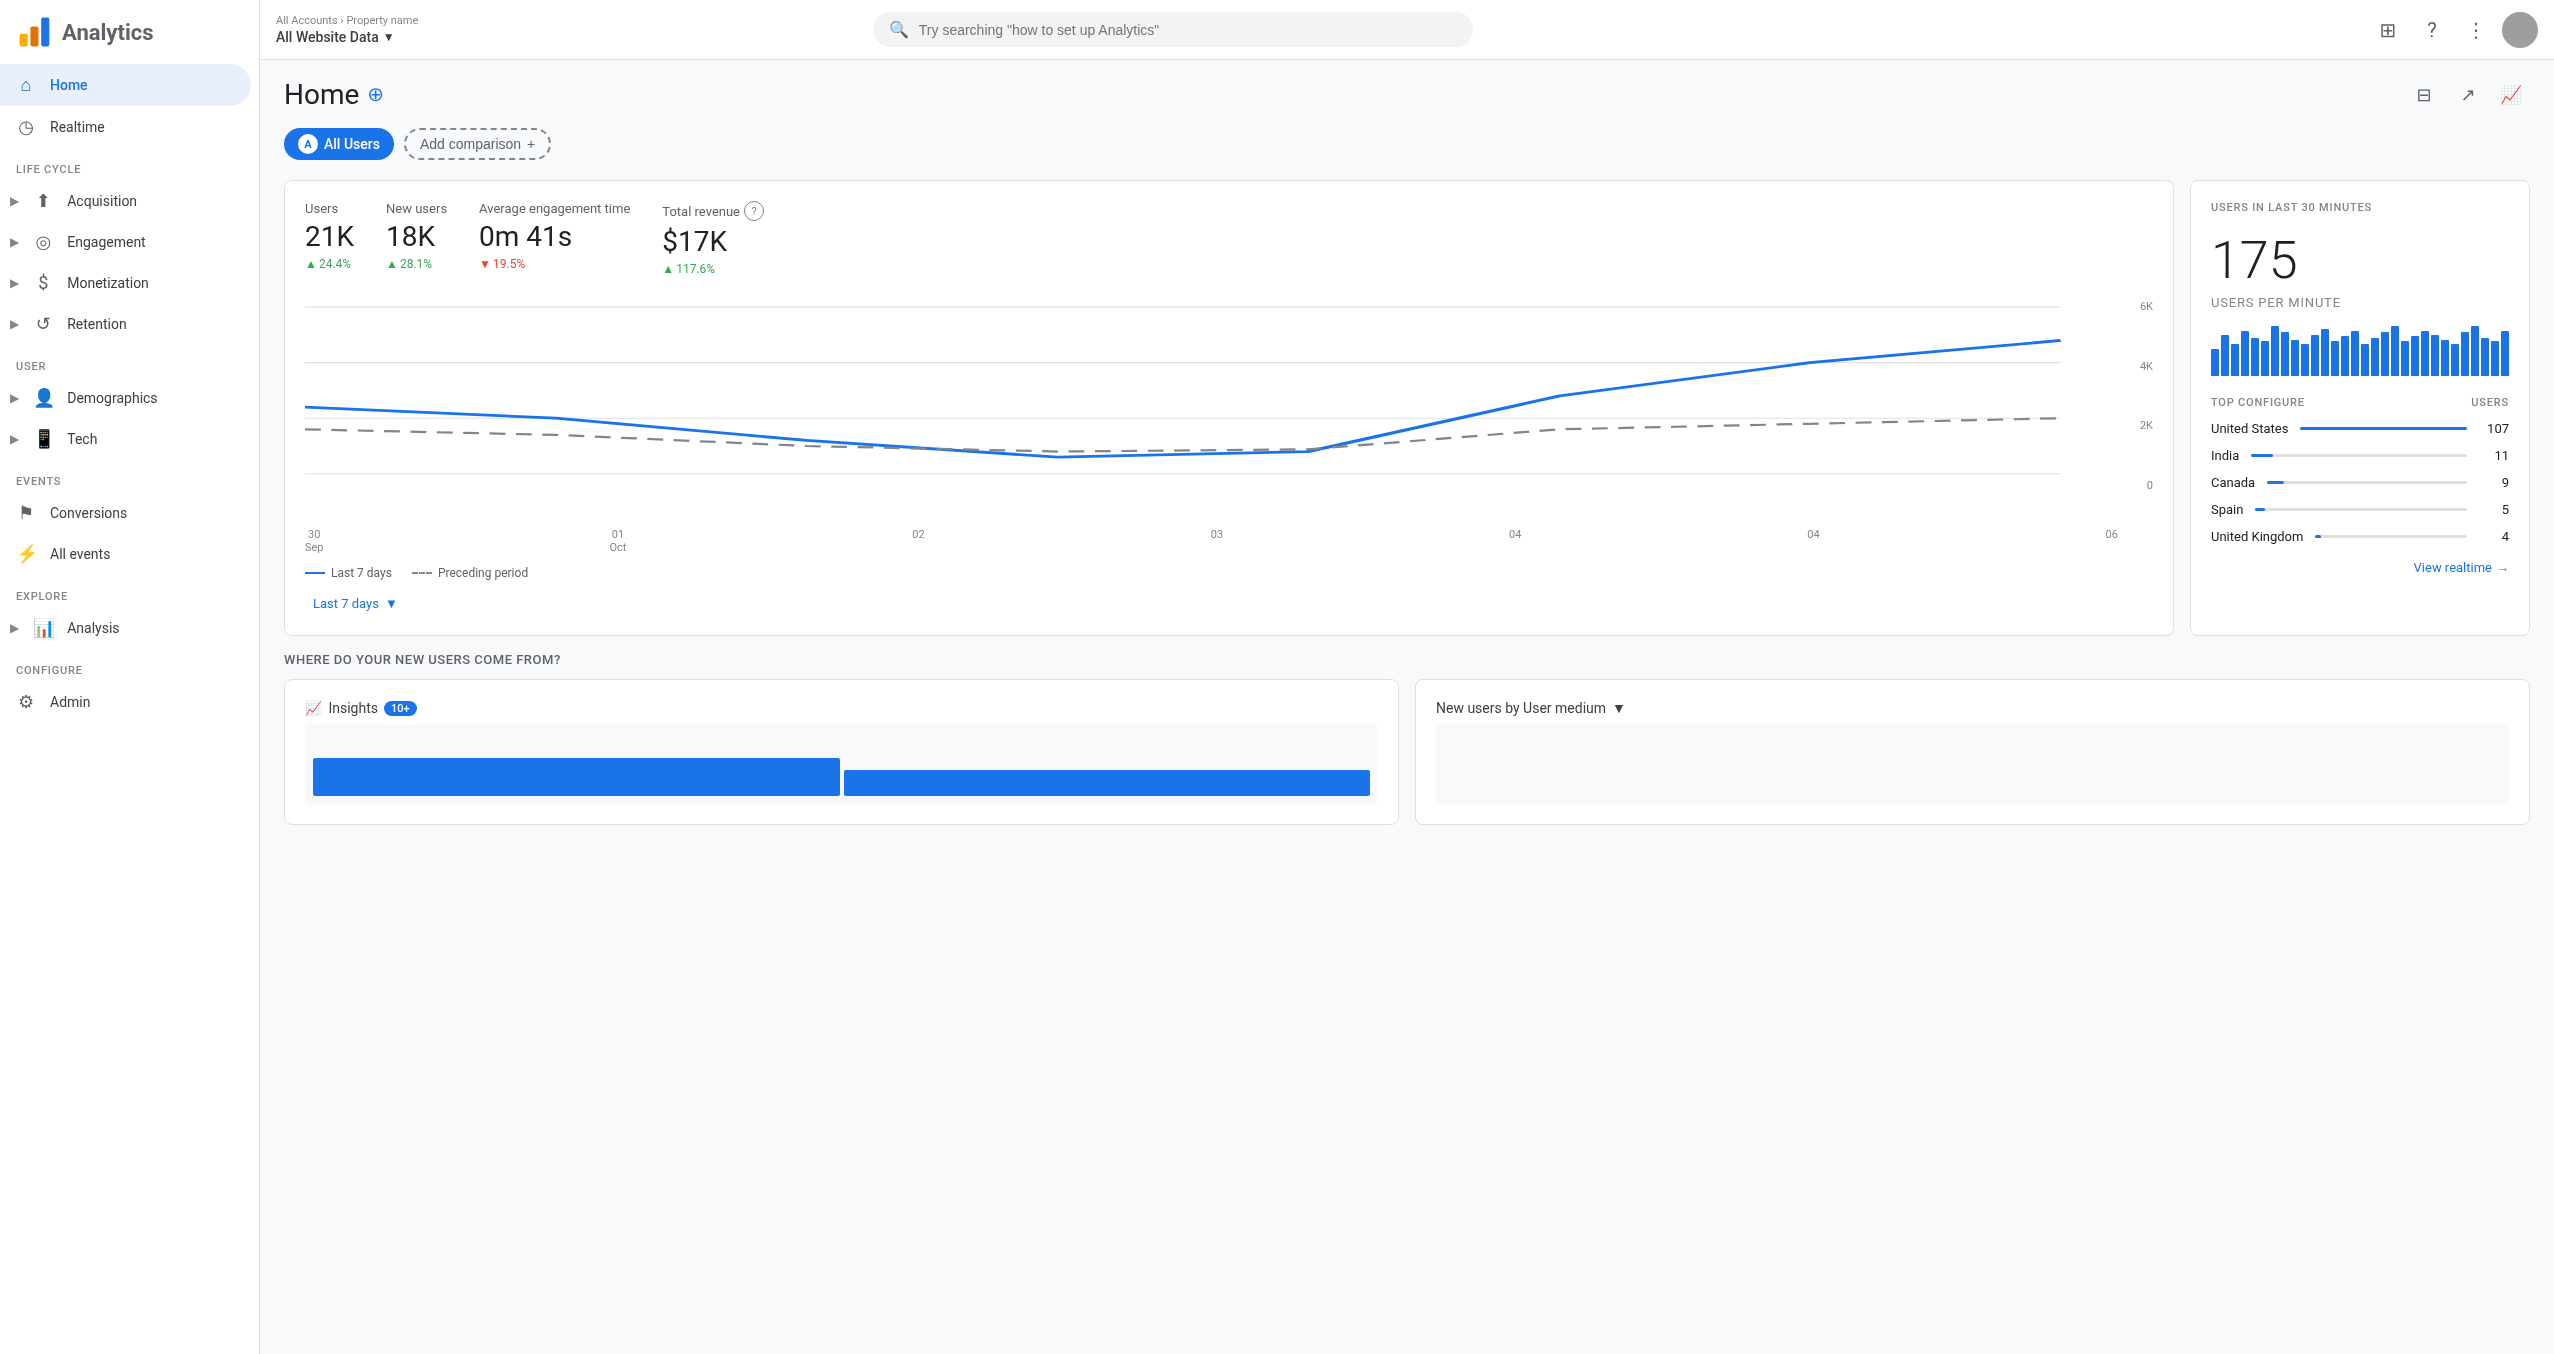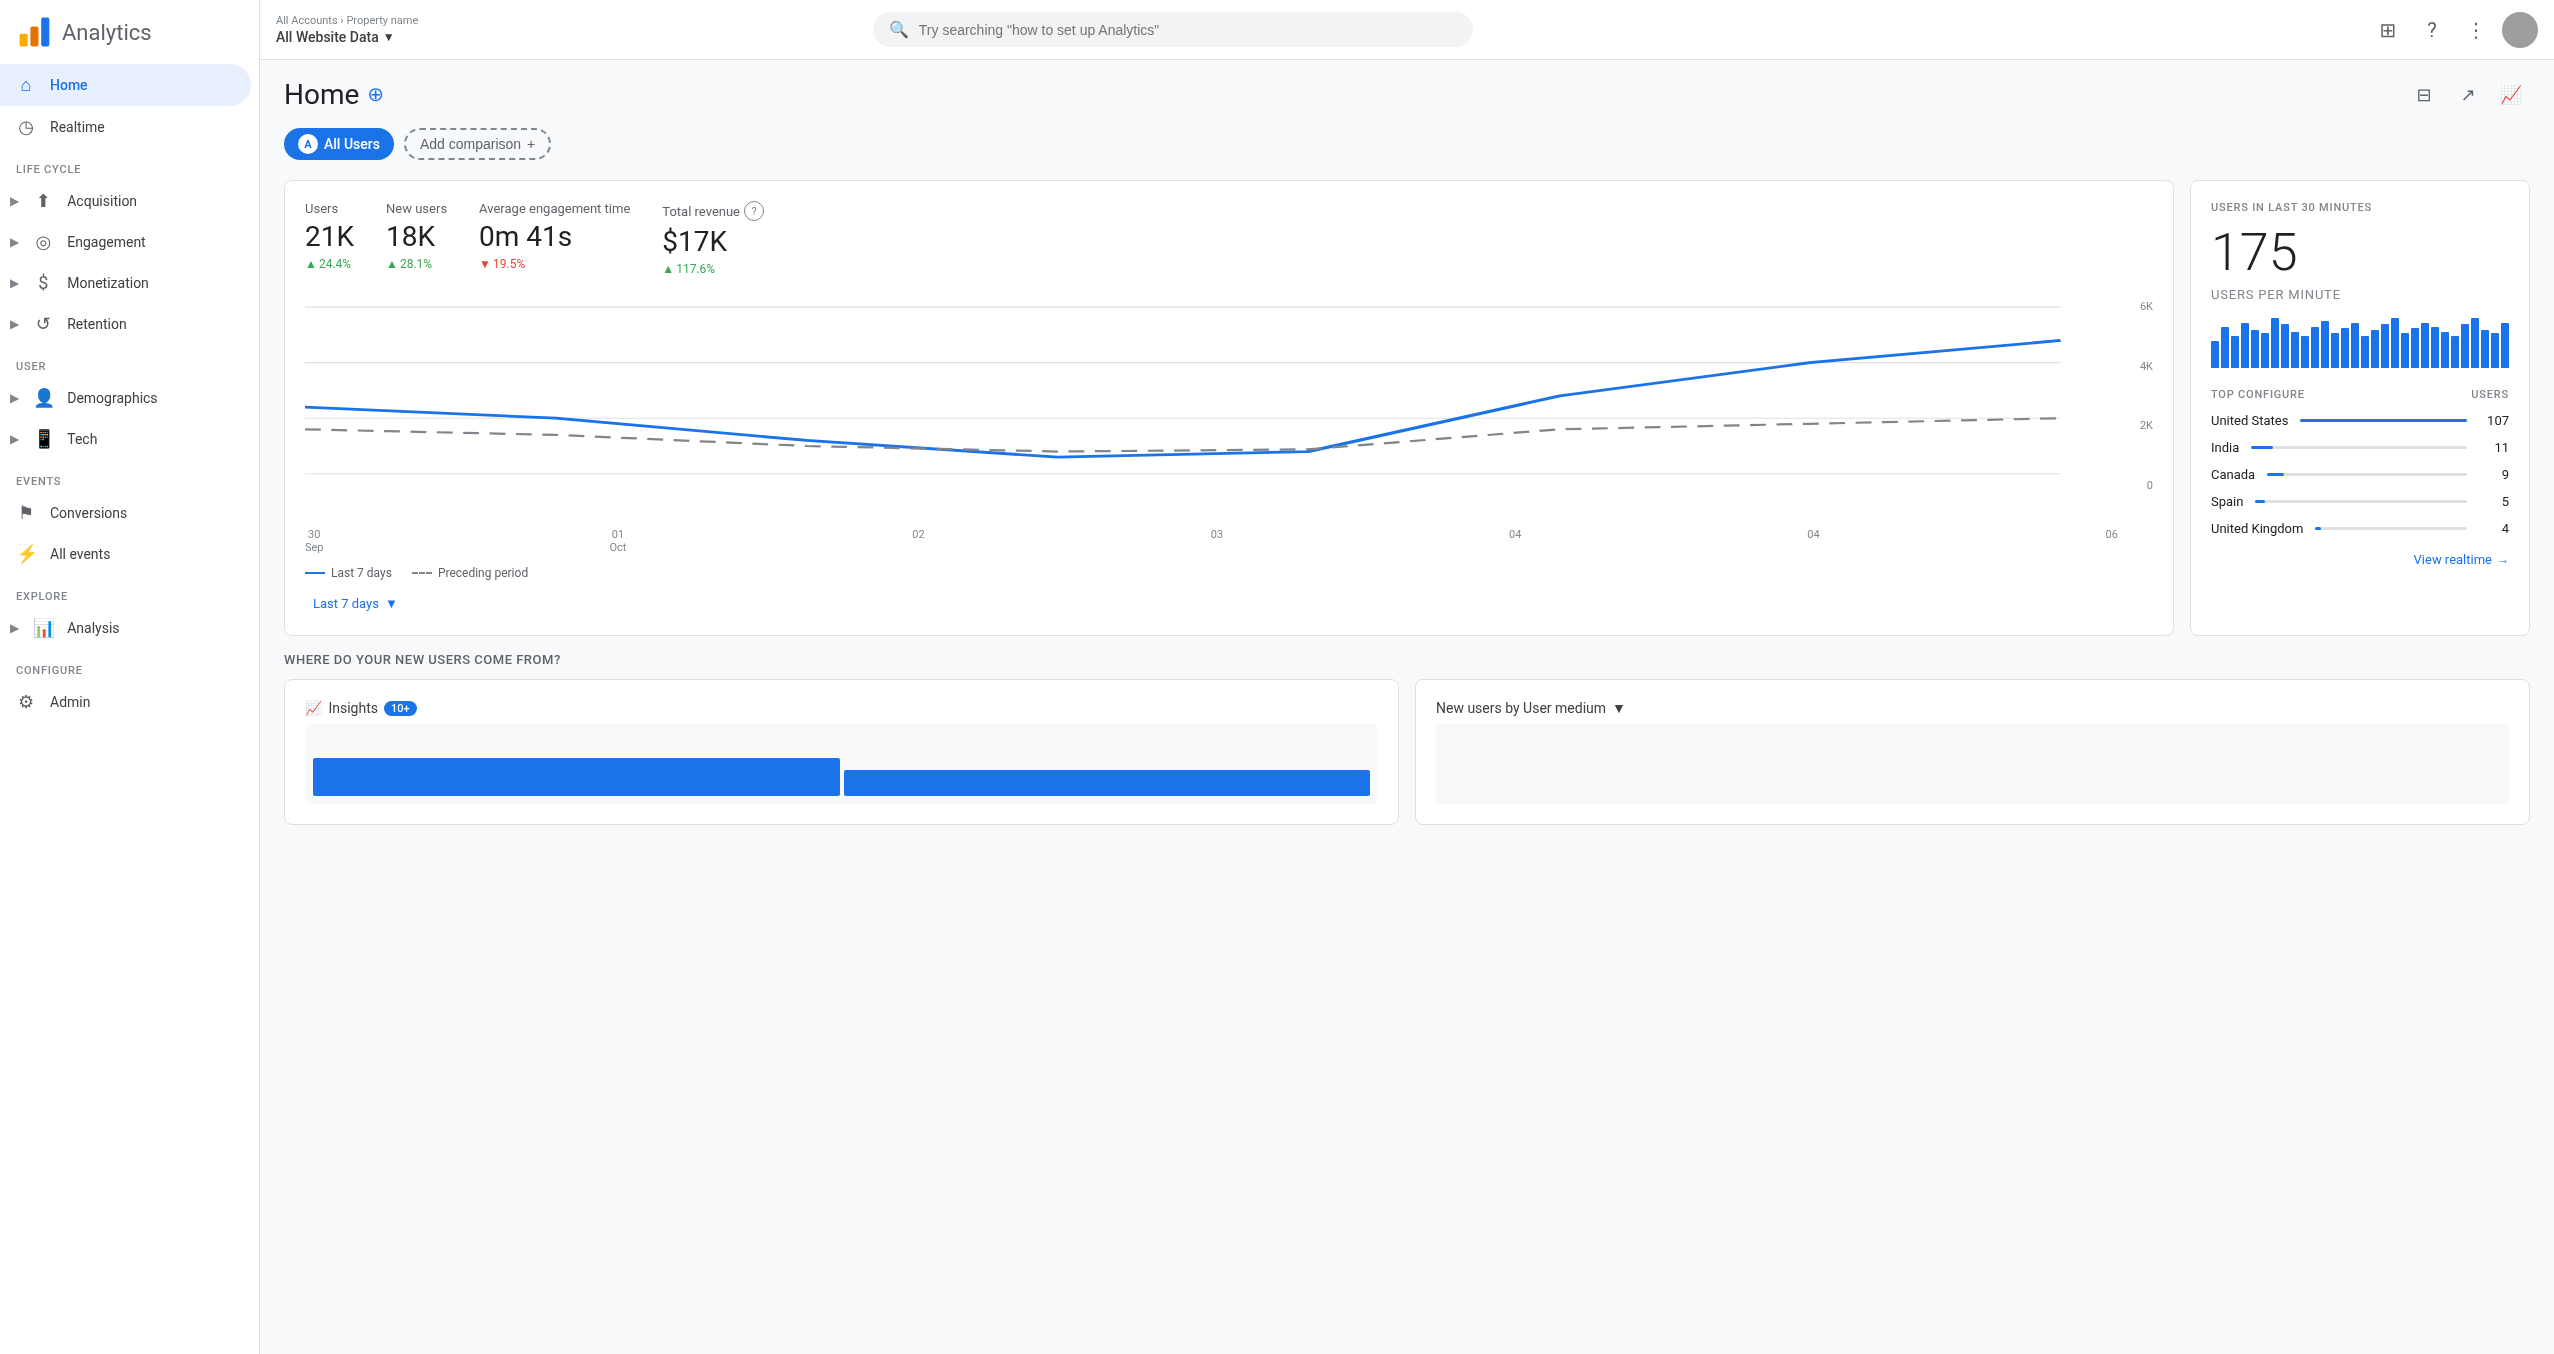--- a/index.html
+++ b/index.html
@@ -23,21 +23,21 @@
       padding: 14px 16px;
       gap: 10px;
     }
     .logo-icon {
       width: 36px;
       height: 36px;
     }
     .sidebar-app-name {
       font-size: 22px;
       color: #5f6368;
-      font-weight: 400;
+      font-weight: 700;
     }
     .sidebar-nav-item {
       display: flex;
       align-items: center;
       padding: 10px 16px;
       gap: 14px;
       cursor: pointer;
       border-radius: 0 24px 24px 0;
       margin-right: 8px;
       color: #3c4043;
@@ -300,21 +300,21 @@
       gap: 6px;
       color: #1a73e8;
       font-size: 13px;
       cursor: pointer;
       padding: 4px 8px;
       border-radius: 4px;
     }
 
     
     .realtime-card { padding: 20px; }
-    .realtime-title { font-size: 11px; font-weight: 500; color: #80868b; letter-spacing: 0.8px; margin-bottom: 8px; }
+    .realtime-title { font-size: 11px; font-weight: 500; color: #80868b; letter-spacing: 0.8px; margin-bottom: 16px; }
     .realtime-count { font-size: 52px; font-weight: 300; color: #202124; margin-bottom: 4px; }
     .realtime-subtitle { font-size: 13px; color: #80868b; letter-spacing: 0.8px; margin-bottom: 16px; }
 
     
     .mini-bar-chart {
       display: flex;
       align-items: flex-end;
       gap: 2px;
       height: 50px;
       margin-bottom: 20px;

